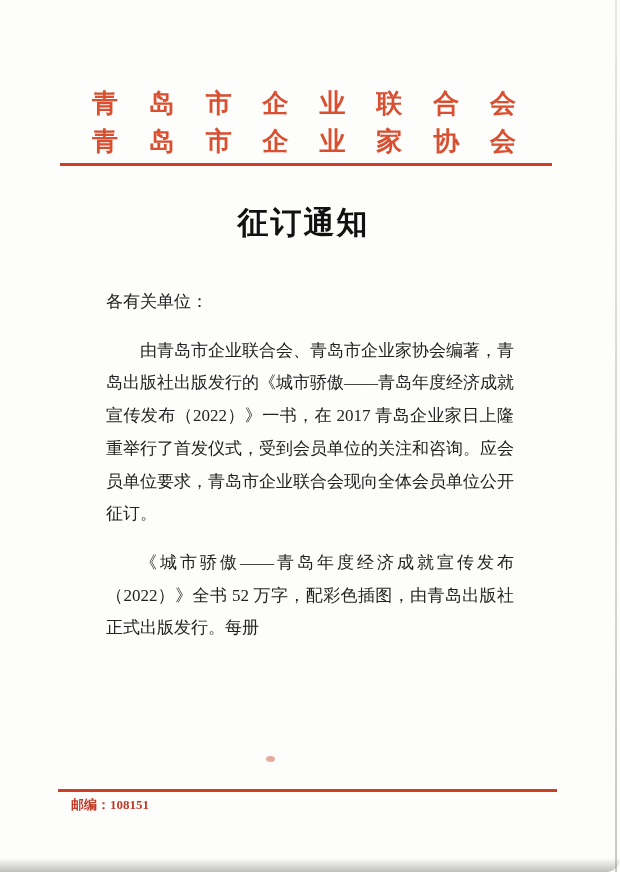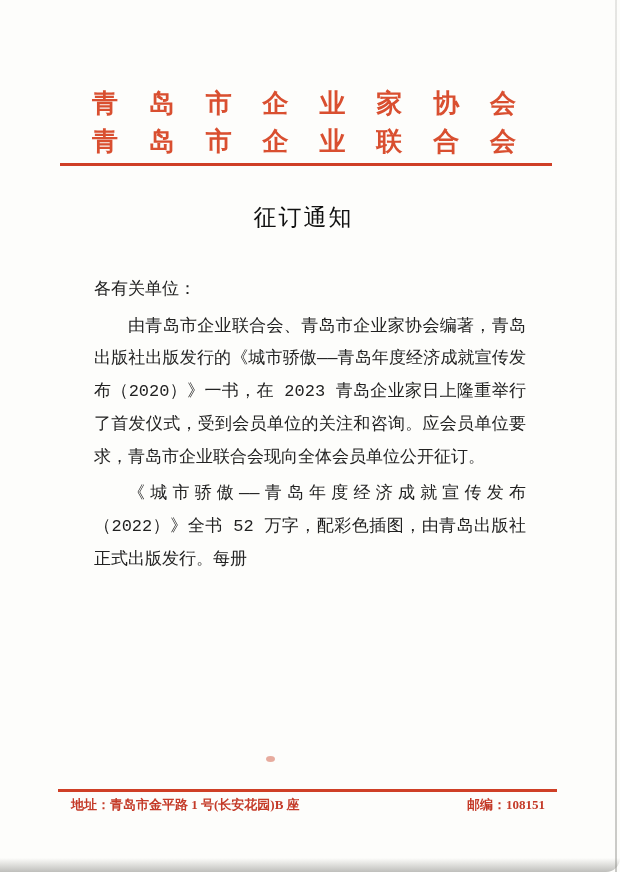--- a/index.html
+++ b/index.html
@@ -40,35 +40,35 @@
   .rule{
     position:absolute;
     background:var(--rule-red);
     height:3px;
   }
   .rule-header{left:60px;top:163px;width:492px;}
   .rule-footer{left:58px;top:789px;width:499px;}
   .doc-title{
     position:absolute;top:202px;left:0;width:607px;
     text-align:center;
-    font-size:23px;
-    font-weight:normal;
+    font-size:31px;
+    font-weight:bold;
     letter-spacing:2px;
     color:#111;
   }
   .body-text{
     position:absolute;top:270px;left:90px;width:440px;height:518px;
     overflow:hidden;
     font-size:17px;
     line-height:32.7px;
     text-align:justify;
     text-justify:inter-character;
     color:var(--text-color);
   }
-  .body-text p{margin:4px;font-family:Liberation Mono, monospace;}
+  .body-text p{margin:16px;}
   .body-text p.indent{text-indent:2em;}
   .footer{
     position:absolute;top:796px;left:58px;width:499px;
     display:flex;
     justify-content:space-between;
     padding:0 12px 0 13px;
     font-size:13px;
     font-weight:bold;
     color:var(--footer-red);
     white-space:nowrap;
@@ -89,39 +89,38 @@
     border-radius:50%;
     filter:blur(.5px);
   }
 </style>
 </head>
 <body>
 
 <div class="page">
 
   <div class="letterhead">
+    <div class="org-line">青岛市企业联合会</div>
     <div class="org-line">青岛市企业家协会</div>
-    <div class="org-line">青岛市企业联合会</div>
   </div>
 
   <div class="rule rule-header"></div>
 
   <div class="doc-title">征订通知</div>
 
   <div class="body-text">
     <p>各有关单位：</p>
-    <p class="indent">由青岛市企业联合会、青岛市企业家协会编著，青岛出版社出版发行的《城市骄傲——青岛年度经济成就宣传发布（2020）》一书，在 2023 青岛企业家日上隆重举行了首发仪式，受到会员单位的关注和咨询。应会员单位要求，青岛市企业联合会现向全体会员单位公开征订。</p>
+    <p class="indent">由青岛市企业联合会、青岛市企业家协会编著，青岛出版社出版发行的《城市骄傲——青岛年度经济成就宣传发布（2022）》一书，在 2017 青岛企业家日上隆重举行了首发仪式，受到会员单位的关注和咨询。应会员单位要求，青岛市企业联合会现向全体会员单位公开征订。</p>
     <p class="indent">《城市骄傲——青岛年度经济成就宣传发布（2022）》全书 52 万字，配彩色插图，由青岛出版社正式出版发行。每册</p>
   </div>
 
   <div class="artifact-dot"></div>
 
   <div class="rule rule-footer"></div>
 
   <div class="footer">
-    <span>地址：青岛市金平路 1 号(长安花园)B 座</span>
     <span>邮编：108151</span>
   </div>
 
   <div class="edge-right"></div>
   <div class="edge-bottom"></div>
 
 </div>
 
 </body></html>

